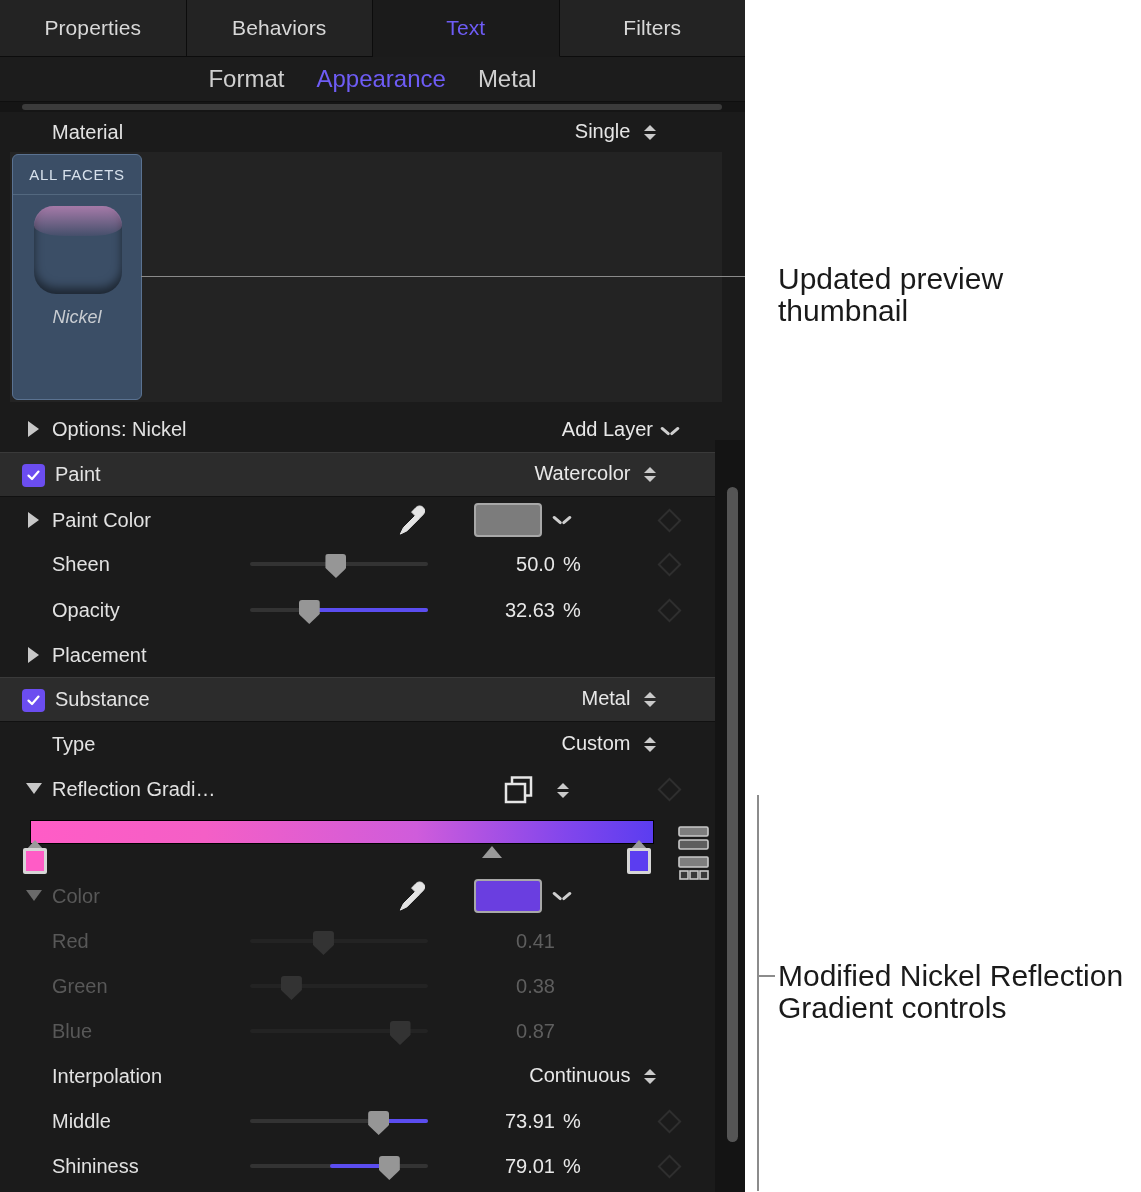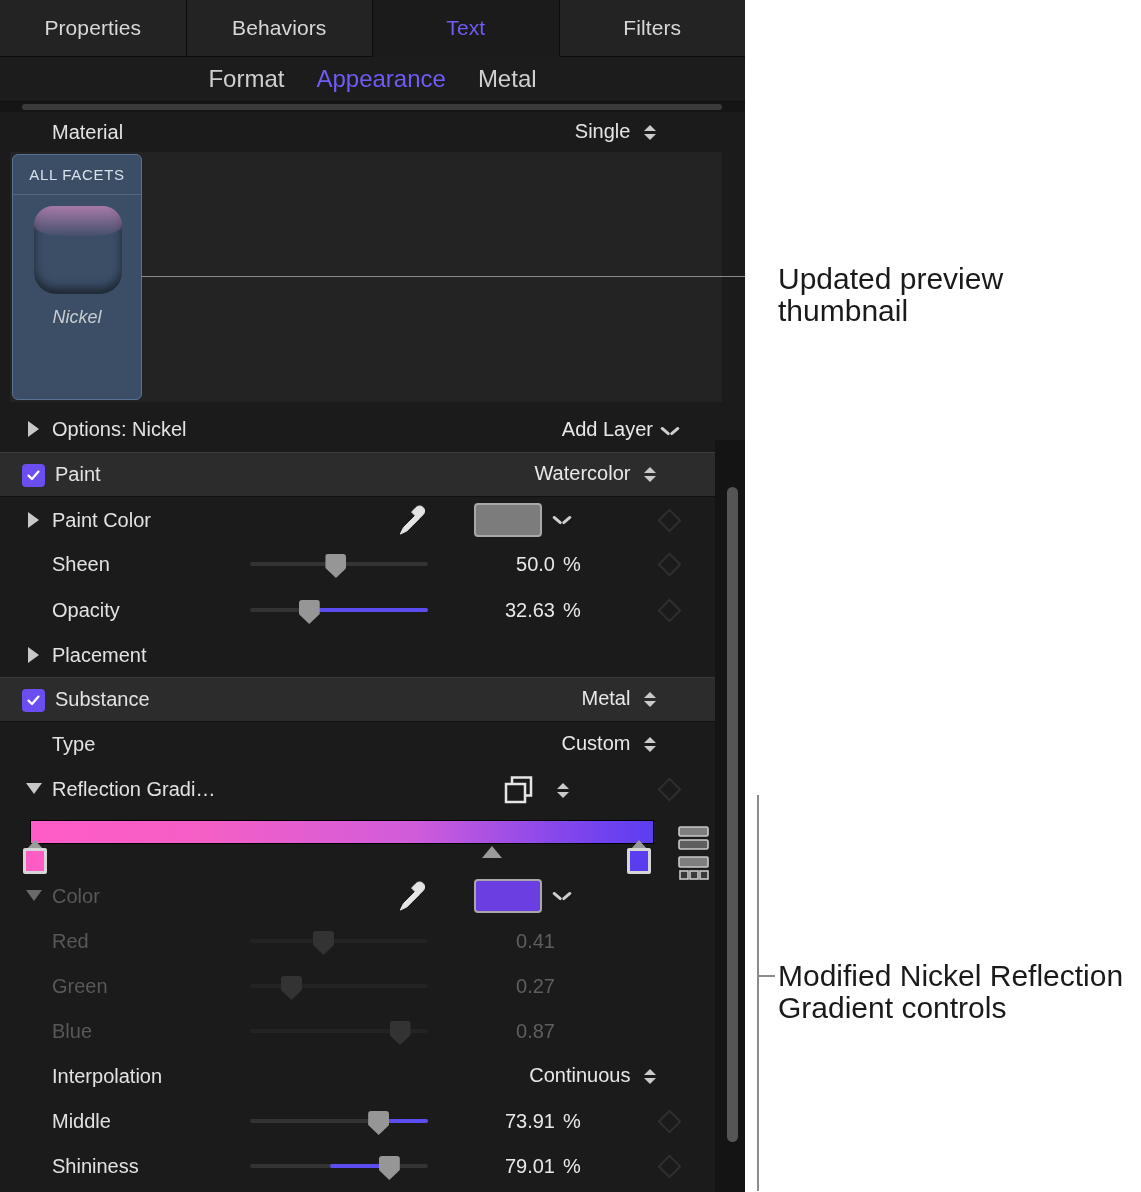--- a/index.html
+++ b/index.html
@@ -546,21 +546,21 @@
       </span>
       <span class="row-value dim" style="left:440px; width:115px; text-align:right;">0.41</span>
     </div>
 
     <div class="row" style="top:964px;">
       <span class="row-label dim" style="left:52px;">Green</span>
       <span class="slider" style="left:250px; top:7px; width:178px;">
         <span class="track" style="background:#232323;"></span>
         <span class="thumb" style="left:23%; background:#333;"></span>
       </span>
-      <span class="row-value dim" style="left:440px; width:115px; text-align:right;">0.27</span>
+      <span class="row-value dim" style="left:440px; width:115px; text-align:right;">0.38</span>
     </div>
 
     <div class="row" style="top:1009px;">
       <span class="row-label dim" style="left:52px;">Blue</span>
       <span class="slider" style="left:250px; top:7px; width:178px;">
         <span class="track" style="background:#232323;"></span>
         <span class="thumb" style="left:84%; background:#333;"></span>
       </span>
       <span class="row-value dim" style="left:440px; width:115px; text-align:right;">0.87</span>
     </div>

